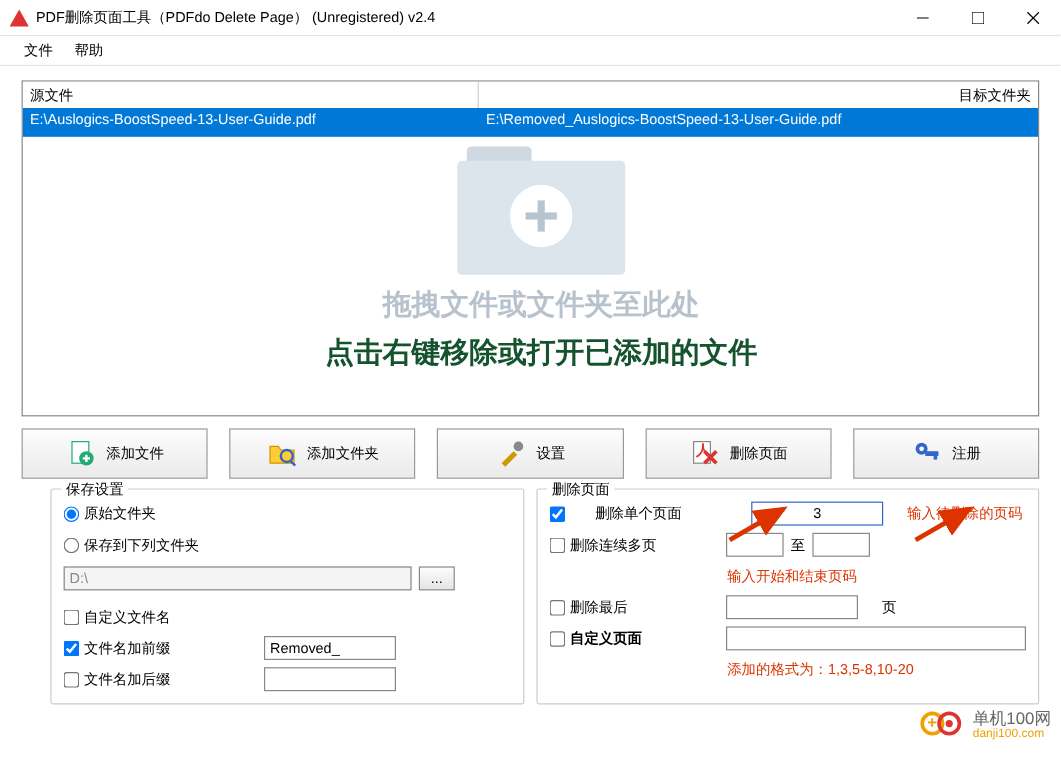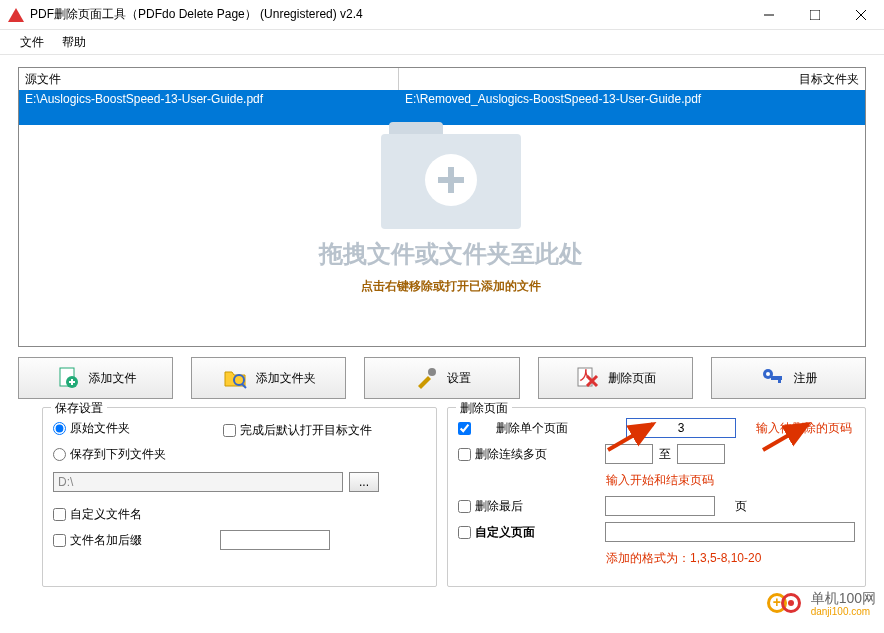--- a/index.html
+++ b/index.html
@@ -18,34 +18,34 @@
 .menubar span { margin-right: 18px; cursor: pointer; }
 
 
 .main { padding: 12px 18px 0 18px; }
 
 
 .filetable { border: 1px solid #888; height: 280px; background: #fff; position: relative; overflow: hidden; }
 .ft-head { display: flex; height: 22px; background: #fff; }
 .ft-head .c1 { width: 380px; border-right: 1px solid #ccc; padding: 3px 6px; }
 .ft-head .c2 { flex: 1; padding: 3px 6px; text-align: right; }
-.ft-row { display: flex; height: 35px; background: #0078d7; color: #fff; }
+.ft-row { display: flex; height: 24px; background: #0078d7; color: #fff; }
 .ft-row .c1 { width: 380px; padding: 2px 6px; }
 .ft-row .c2 { flex: 1; padding: 2px 6px; }
 
 
 .drophint { position: absolute; top: 54px; left: 18px; right: 0; text-align: center; pointer-events: none; }
 .drophint .folder { width: 140px; height: 110px; margin: 0 auto 4px auto; position: relative; }
 .drophint .folder .body { position: absolute; top: 12px; left: 0; width: 140px; height: 95px; background: #dde5ec; border-radius: 4px; }
 .drophint .folder .tab { position: absolute; top: 0; left: 8px; width: 54px; height: 16px; background: #cfd9e2; border-radius: 4px 4px 0 0; }
 .drophint .folder .plus { position: absolute; top: 32px; left: 44px; width: 52px; height: 52px; border-radius: 50%; background: #fff; display: flex; align-items: center; justify-content: center; }
 .drophint .folder .plus::before { content:""; width:26px; height:6px; background:#b8c5d0; position:absolute; }
 .drophint .folder .plus::after  { content:""; width:6px; height:26px; background:#b8c5d0; position:absolute; }
 .drophint .l1 { font-size: 24px; font-weight: bold; color: #b8c2cc; margin-top: 6px; }
-.drophint .l2 { font-size: 12px; font-weight: bold; color: #a16207; margin-top: 8px; }
+.drophint .l2 { font-size: 24px; font-weight: bold; color: #14532d; margin-top: 8px; }
 
 
 .toolbar { display: flex; margin: 10px 0 8px 0; gap: 18px; }
 .tbtn { flex: 1; height: 42px; border: 1px solid #999; background: linear-gradient(#fdfdfd,#eaeaea); display: flex; align-items: center; justify-content: center; gap: 8px; cursor: pointer; }
 .tbtn .ico { width: 26px; height: 26px; display:flex; align-items:center; justify-content:center; }
 
 
 .bottom { display: flex; gap: 10px; padding-left: 24px; }
 .panel { border: 1px solid #ccc; border-radius: 2px; padding: 8px 10px 10px 10px; position: relative; }
 .panel .legend { position: absolute; top: -8px; left: 8px; background: #fff; padding: 0 4px; font-size: 12px; }
@@ -189,34 +189,35 @@
         <div style="width:170px;">
           <div class="row">
               <input type="radio" name="sv" checked="" style="">
               <span class="lab">原始文件夹</span>
             </div>
           <div class="row">
               <input type="radio" name="sv" style="">
               <span class="lab">保存到下列文件夹</span>
             </div>
         </div>
-        <div class="row" style="margin-top:2px;">
-            <input type="checkbox" style="">
-            <span class="lab">完成后默认打开目标文件</span>
-          </div>
       </div>
       <div class="row" style="margin-top:2px;">
         <input type="text" disabled="" style="width: 290px;" value="D:\">
         <button style="width:30px; height:20px; margin-left:6px; border:1px solid #888; background:linear-gradient(#fdfdfd,#e4e4e4);">...</button>
       </div>
       <div style="height:6px;"></div>
       <div class="row">
           <input type="checkbox" style="">
           <span class="lab">自定义文件名</span>
         </div>
+      <div class="row">
+        <input type="checkbox" checked="" style="">
+          <span class="lab" style="width:90px;">文件名加前缀</span>
+        <input type="text" style="width: 110px; margin-left: 60px;" value="Removed_">
+      </div>
       <div class="row">
         <input type="checkbox" style="">
           <span class="lab" style="width:90px;">文件名加后缀</span>
         <input type="text" style="width: 110px; margin-left: 60px;" value="">
       </div>
     </div>
 
     <div class="panel right">
       <div class="legend">删除页面</div>
 

